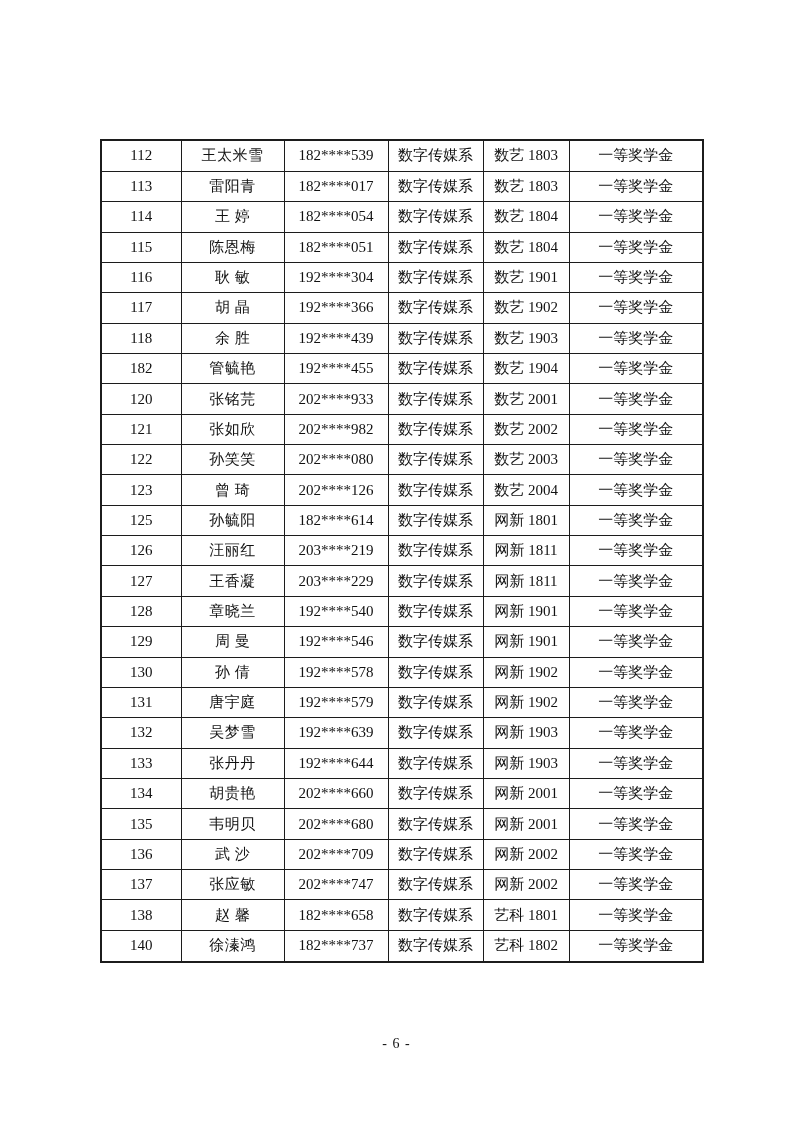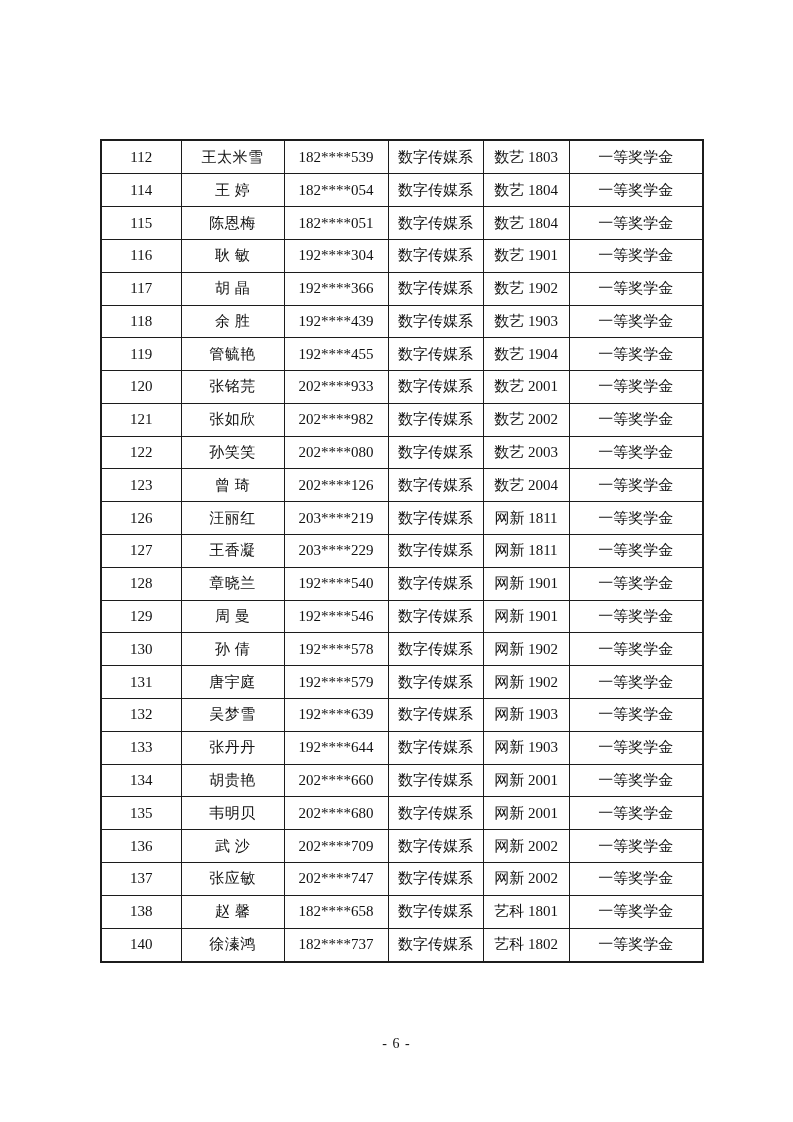--- a/index.html
+++ b/index.html
@@ -68,20 +68,28 @@
     <tbody data-name="scholarship-table-body">
         <tr data-name="table-row">
           <td data-name="cell-no">112</td>
           <td data-name="cell-name">王太米雪</td>
           <td data-name="cell-student-id">182****539</td>
           <td data-name="cell-department">数字传媒系</td>
           <td data-name="cell-class-name">数艺 1803</td>
           <td data-name="cell-award">一等奖学金</td>
         </tr>
         <tr data-name="table-row">
+          <td data-name="cell-no">113</td>
+          <td data-name="cell-name">雷阳青</td>
+          <td data-name="cell-student-id">182****017</td>
+          <td data-name="cell-department">数字传媒系</td>
+          <td data-name="cell-class-name">数艺 1803</td>
+          <td data-name="cell-award">一等奖学金</td>
+        </tr>
+        <tr data-name="table-row">
           <td data-name="cell-no">114</td>
           <td data-name="cell-name">王 婷</td>
           <td data-name="cell-student-id">182****054</td>
           <td data-name="cell-department">数字传媒系</td>
           <td data-name="cell-class-name">数艺 1804</td>
           <td data-name="cell-award">一等奖学金</td>
         </tr>
         <tr data-name="table-row">
           <td data-name="cell-no">115</td>
           <td data-name="cell-name">陈恩梅</td>
@@ -108,21 +116,21 @@
         </tr>
         <tr data-name="table-row">
           <td data-name="cell-no">118</td>
           <td data-name="cell-name">余 胜</td>
           <td data-name="cell-student-id">192****439</td>
           <td data-name="cell-department">数字传媒系</td>
           <td data-name="cell-class-name">数艺 1903</td>
           <td data-name="cell-award">一等奖学金</td>
         </tr>
         <tr data-name="table-row">
-          <td data-name="cell-no">119</td>
+          <td data-name="cell-no">182</td>
           <td data-name="cell-name">管毓艳</td>
           <td data-name="cell-student-id">192****455</td>
           <td data-name="cell-department">数字传媒系</td>
           <td data-name="cell-class-name">数艺 1904</td>
           <td data-name="cell-award">一等奖学金</td>
         </tr>
         <tr data-name="table-row">
           <td data-name="cell-no">120</td>
           <td data-name="cell-name">张铭芫</td>
           <td data-name="cell-student-id">202****933</td>
@@ -148,20 +156,28 @@
         </tr>
         <tr data-name="table-row">
           <td data-name="cell-no">123</td>
           <td data-name="cell-name">曾 琦</td>
           <td data-name="cell-student-id">202****126</td>
           <td data-name="cell-department">数字传媒系</td>
           <td data-name="cell-class-name">数艺 2004</td>
           <td data-name="cell-award">一等奖学金</td>
         </tr>
         <tr data-name="table-row">
+          <td data-name="cell-no">125</td>
+          <td data-name="cell-name">孙毓阳</td>
+          <td data-name="cell-student-id">182****614</td>
+          <td data-name="cell-department">数字传媒系</td>
+          <td data-name="cell-class-name">网新 1801</td>
+          <td data-name="cell-award">一等奖学金</td>
+        </tr>
+        <tr data-name="table-row">
           <td data-name="cell-no">126</td>
           <td data-name="cell-name">汪丽红</td>
           <td data-name="cell-student-id">203****219</td>
           <td data-name="cell-department">数字传媒系</td>
           <td data-name="cell-class-name">网新 1811</td>
           <td data-name="cell-award">一等奖学金</td>
         </tr>
         <tr data-name="table-row">
           <td data-name="cell-no">127</td>
           <td data-name="cell-name">王香凝</td>

